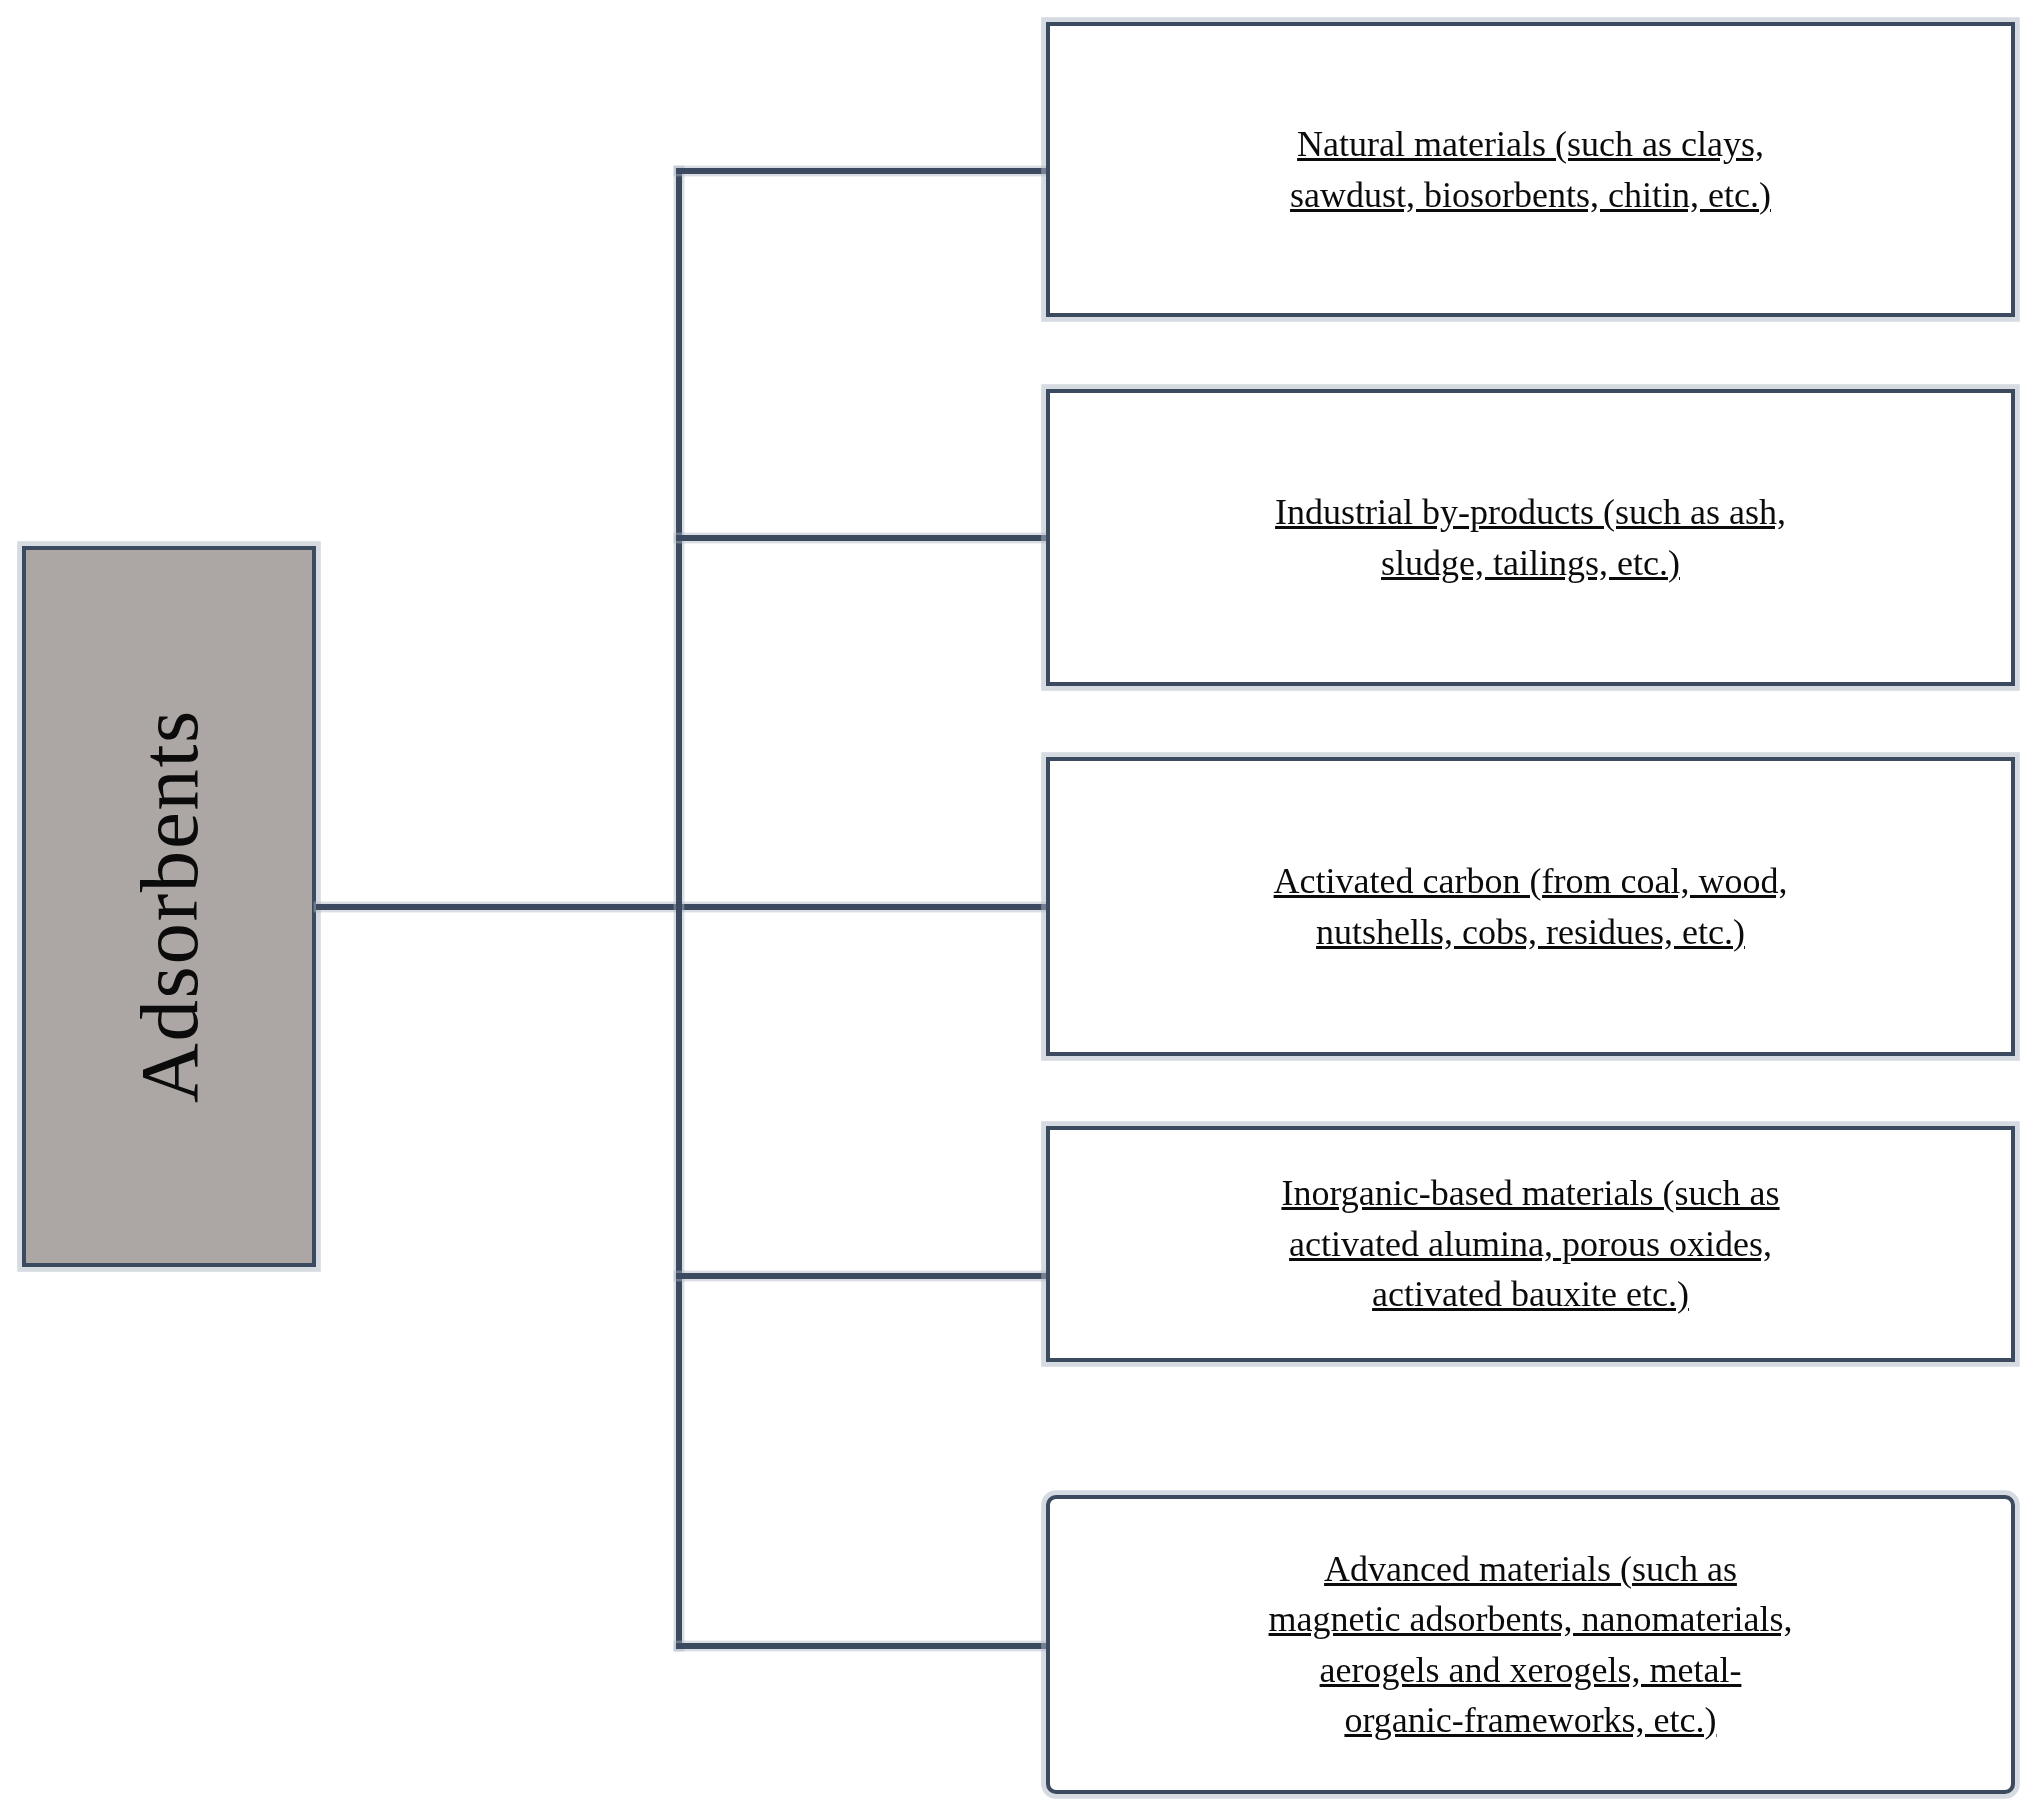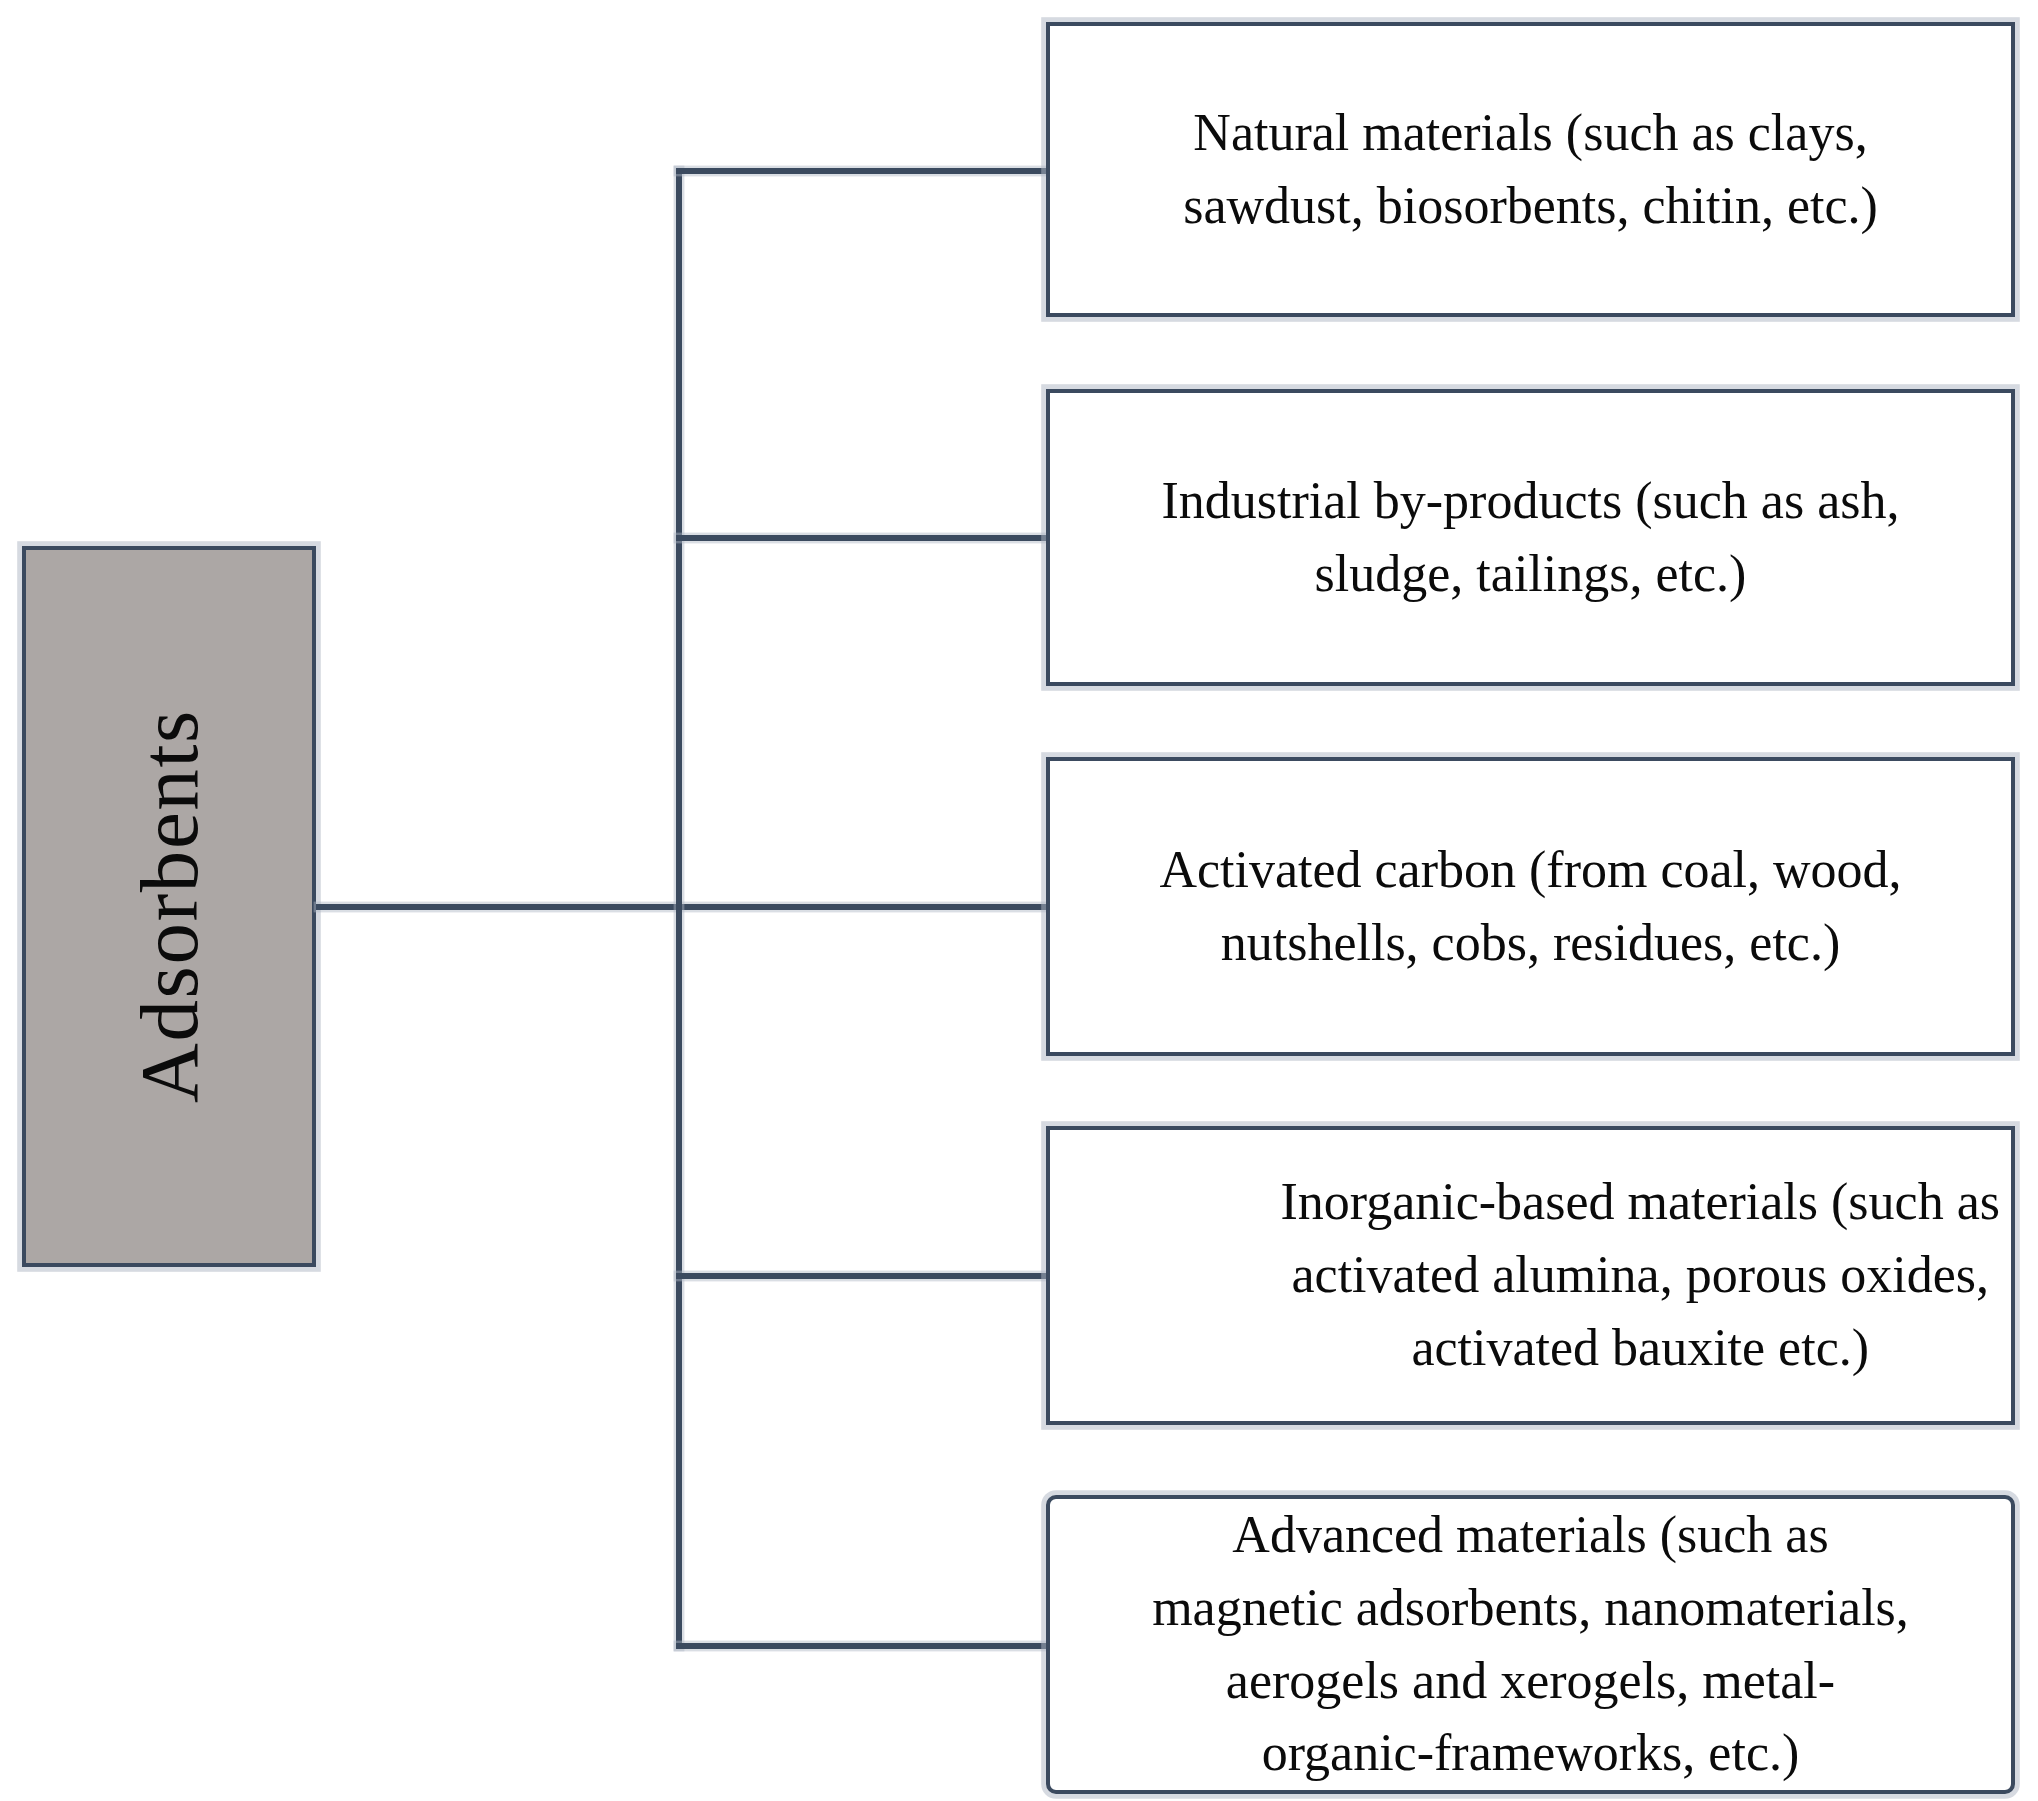--- a/index.html
+++ b/index.html
@@ -31,23 +31,24 @@
     border: 4px solid var(--box_border, #3b4a5f);
     box-shadow: 0 0 0 4.8px rgba(174, 182, 196, 0.5);
     box-sizing: border-box;
     display: flex;
     align-items: center;
     justify-content: center;
   }
   .cat-text {
     white-space: pre-line;
     text-align: center;
-    font-size: 52px;
+    font-size: 36px;
     line-height: 1.4;
     padding: 0 11px;
+    text-decoration: underline;
   }
   
   .root-box {
     position: absolute;
     left: 22px;
     top: 546px;
     width: 294px;
     height: 721px;
     background: var(--root_fill, #aca7a5);
     border: 4px solid var(--box_border, #3b4a5f);
@@ -91,21 +92,21 @@
   <div class="cat-box" style="top:389px; height:297px;">
     <div class="cat-text">Industrial by-products (such as ash,
 sludge, tailings, etc.)</div>
   </div>
 
   <div class="cat-box" style="top:757px; height:299px;">
     <div class="cat-text">Activated carbon (from coal, wood,
 nutshells, cobs, residues, etc.)</div>
   </div>
 
-  <div class="cat-box" style="top:1126px; height:299px;justify-content:flex-end;">
+  <div class="cat-box" style="top:1126px; height:236px;">
     <div class="cat-text">Inorganic-based materials (such as
 activated alumina, porous oxides,
 activated bauxite etc.)</div>
   </div>
 
   <div class="cat-box" style="top:1495px; height:299px;border-radius:10px;">
     <div class="cat-text">Advanced materials (such as
 magnetic adsorbents, nanomaterials,
 aerogels and xerogels, metal-
 organic-frameworks, etc.)</div>

